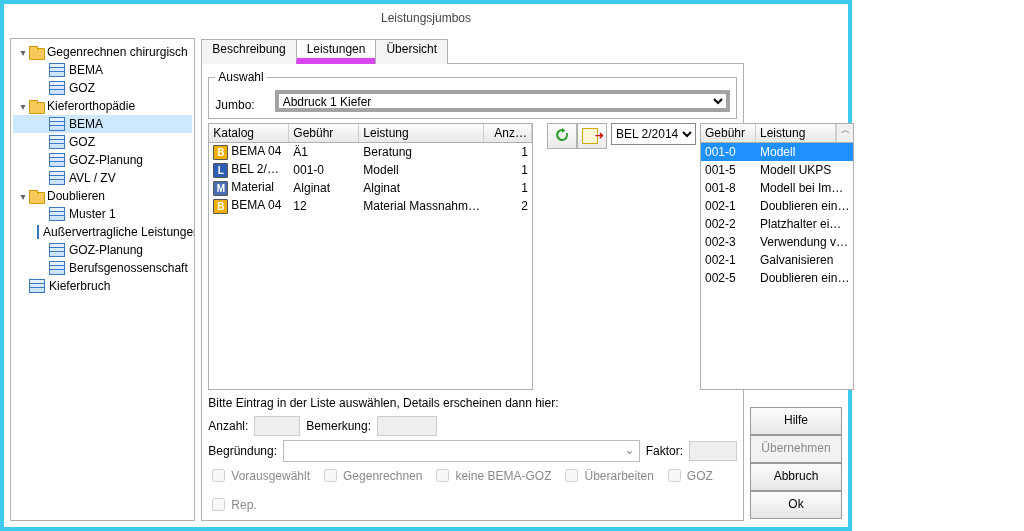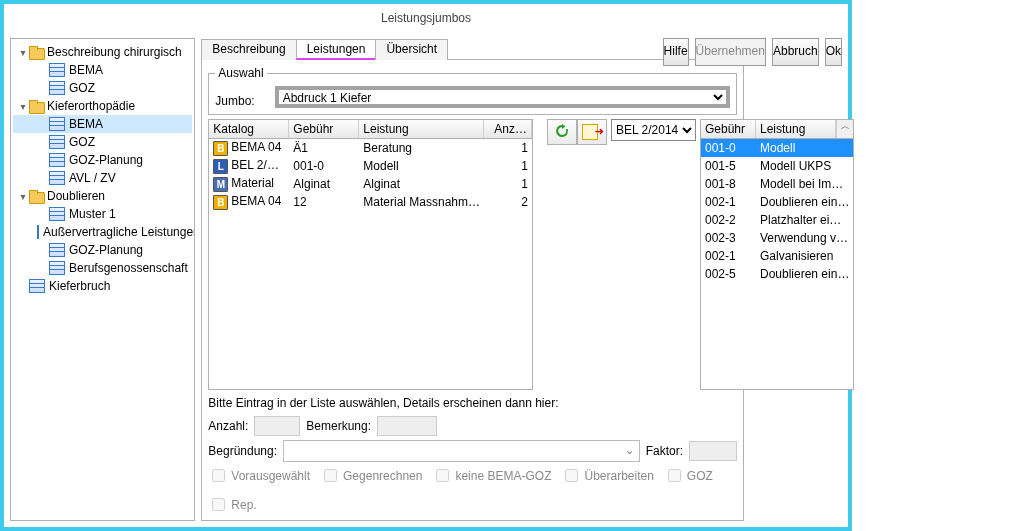--- a/index.html
+++ b/index.html
@@ -13,21 +13,21 @@
   .folder-icon{width:14px;height:12px;margin-right:4px;display:inline-block;position:relative}
   .folder-icon::before{content:"";position:absolute;left:0;top:2px;width:14px;height:10px;background:#f7c95a;border:1px solid #d19a00;border-radius:1px}
   .folder-icon::after{content:"";position:absolute;left:0;top:0;width:7px;height:3px;background:#f7c95a;border:1px solid #d19a00;border-bottom:none;border-radius:1px 1px 0 0}
   .table-icon{width:14px;height:12px;margin-right:4px;display:inline-block;border:1px solid #3b78c4;background:linear-gradient(#eaf3ff,#c8dfff);position:relative}
   .table-icon::before{content:"";position:absolute;left:0;top:3px;width:100%;height:1px;background:#3b78c4}
   .table-icon::after{content:"";position:absolute;left:0;top:7px;width:100%;height:1px;background:#3b78c4}
   .main-pane{flex:1;display:flex;gap:6px}
   .content{flex:1;display:flex;flex-direction:column}
   .tabs{display:flex;position:relative;z-index:2}
   .tab{border:1px solid #b0b0b0;border-bottom:none;background:#f4f4f4;padding:2px 10px;margin-right:-1px;position:relative;top:1px}
-  .tab.active{background:#fff;border-bottom:2px solid #d946ef}
+  .tab.active{background:#fff;border-bottom:6px solid #d946ef}
   .tab-body{flex:1;border:1px solid #b0b0b0;background:#fff;padding:6px;display:flex;flex-direction:column;gap:4px;min-height:0}
   fieldset{border:1px solid #b0b0b0;margin:0;padding:6px}
   legend{padding:0 3px;color:#000}
   .jumbo-row{display:flex;align-items:flex-end;gap:20px}
   .jumbo-row select{flex:1;height:22px;border:4px solid #a3a3a3;background:#fff;font:inherit}
   .mid{flex:1;display:flex;gap:14px;min-height:0}
   .grid{border:1px solid #b0b0b0;background:#fff;display:flex;flex-direction:column;min-height:0}
   .grid .hdr{display:flex;background:linear-gradient(#fdfdfd,#e8e8e8);border-bottom:1px solid #b0b0b0}
   .grid .hdr .c{border-right:1px solid #cfcfcf;padding:2px 4px;box-sizing:border-box;overflow:hidden;text-overflow:ellipsis;white-space:nowrap}
   .grid .rows{flex:1;overflow:auto}
@@ -48,39 +48,39 @@
   .addlist-icon::after{content:"➜";position:absolute;right:-2px;top:1px;color:#c00;font-size:11px}
   .side select{height:22px;border:1px solid #888;background:#fff;font:inherit}
   .grid.right{flex:1}
   .grid.right .c1{width:55px}.grid.right .c2{flex:1}
   .grid.right .scroll-ind{width:16px;border-left:1px solid #cfcfcf;background:#f0f0f0;display:flex;align-items:flex-start;justify-content:center;font-size:9px;color:#555}
   .grid.right .r.selected{background:#1e90ff;color:#fff}
   .hint{color:#000;padding:2px 0}
   .detail-row{display:flex;align-items:center;gap:6px;flex-wrap:wrap}
   .detail-row label{white-space:nowrap}
   .ro{background:#eee;border:1px solid #ccc;height:20px;box-sizing:border-box}
-  .btn-col{width:92px;display:flex;flex-direction:row;justify-content:flex-end;gap:6px;padding-bottom:2px}
+  .btn-col{width:92px;display:flex;flex-direction:column;justify-content:flex-end;padding-bottom:2px}
   .btn{height:26px;border:1px solid #9a9a9a;background:linear-gradient(#fdfdfd,#e6e6e6);text-align:center;line-height:24px}
   .btn.disabled{color:#8a8a8a;background:#f2f2f2}
   .cb{display:flex;align-items:center;gap:3px;color:#8a8a8a}
   .cb input{accent-color:#888}
   .combo{border:1px solid #bbb;background:#fff;height:20px}
 </style>
 </head>
 <body>
 
 <div class="window">
   <div class="titlebar">Leistungsjumbos</div>
   <div class="body">
 
     <div class="tree-pane" id="tree">
         <div class="tree-node" style="padding-left: 4px;">
           <span class="tw">▾</span>
           <span class="folder-icon"></span>
-          <span>Beschreibung chirurgisch</span>
+          <span>Gegenrechnen chirurgisch</span>
         </div>
         <div class="tree-node" style="padding-left: 24px;">
           <span class="tw"></span>
           <span class="table-icon"></span>
           <span>BEMA</span>
         </div>
         <div class="tree-node" style="padding-left: 24px;">
           <span class="tw"></span>
           <span class="table-icon"></span>
           <span>GOZ</span>

